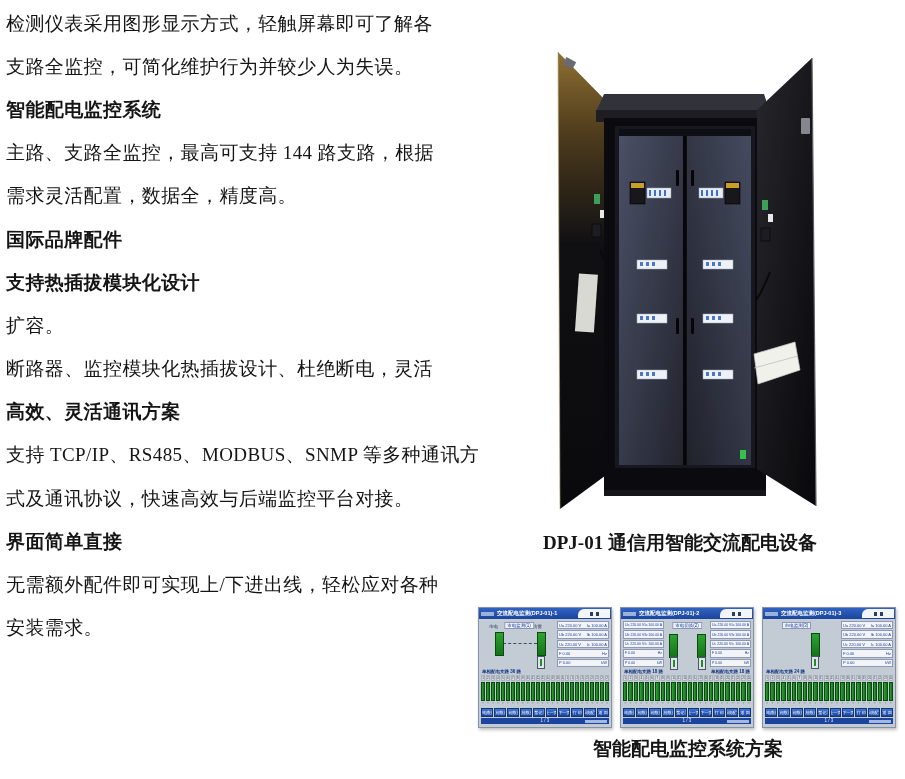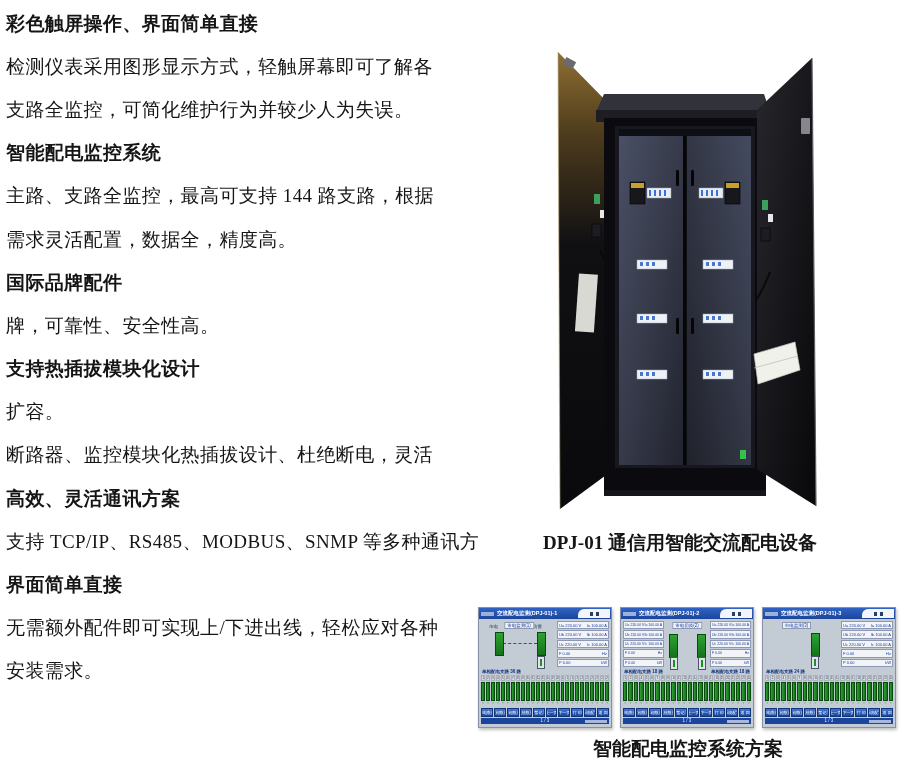--- a/index.html
+++ b/index.html
@@ -65,33 +65,32 @@
   .page-bar{height:6px;background:#1b459c;position:relative;margin-top:1px;flex:none;}
   .page-txt{position:absolute;left:50%;transform:translateX(-50%);color:#dfe6f5;font-size:4.5px;line-height:6px;}
   .stamp{position:absolute;right:2px;top:1.5px;width:22px;height:3px;background:rgba(190,205,235,.85);}
 </style>
 </head>
 <body>
 
 <div id="page">
 
   <div class="doc">
-      <div class="doc-line heading">彩色触屏操作、界面简单直接</div>
       <div class="doc-line body">检测仪表采用图形显示方式，轻触屏幕即可了解各</div>
       <div class="doc-line body">支路全监控，可简化维护行为并较少人为失误。</div>
       <div class="doc-line heading">智能配电监控系统</div>
       <div class="doc-line body">主路、支路全监控，最高可支持 144 路支路，根据</div>
       <div class="doc-line body">需求灵活配置，数据全，精度高。</div>
       <div class="doc-line heading">国际品牌配件</div>
-      <div class="doc-line body">牌，可靠性、安全性高。</div>
       <div class="doc-line heading">支持热插拔模块化设计</div>
       <div class="doc-line body">扩容。</div>
       <div class="doc-line body">断路器、监控模块化热插拔设计、杜绝断电，灵活</div>
       <div class="doc-line heading">高效、灵活通讯方案</div>
       <div class="doc-line body">支持 TCP/IP、RS485、MODBUS、SNMP 等多种通讯方</div>
+      <div class="doc-line body">式及通讯协议，快速高效与后端监控平台对接。</div>
       <div class="doc-line heading">界面简单直接</div>
       <div class="doc-line body">无需额外配件即可实现上/下进出线，轻松应对各种</div>
       <div class="doc-line body">安装需求。</div>
     </div>
 
   <div id="cabinet">
     <svg width="290" height="495" viewBox="0 0 290 495" xmlns="http://www.w3.org/2000/svg">
       <defs>
         <linearGradient id="gL" x1="0" y1="0" x2="0" y2="1">
           <stop offset="0" stop-color="#8f6f33"></stop>

